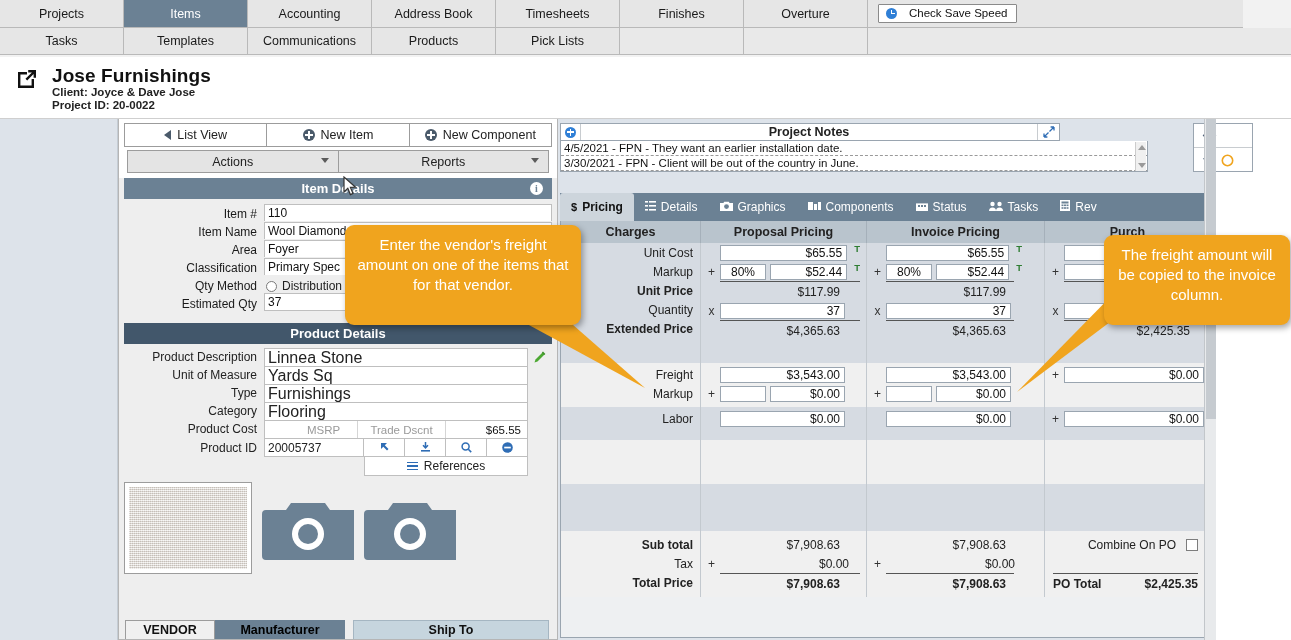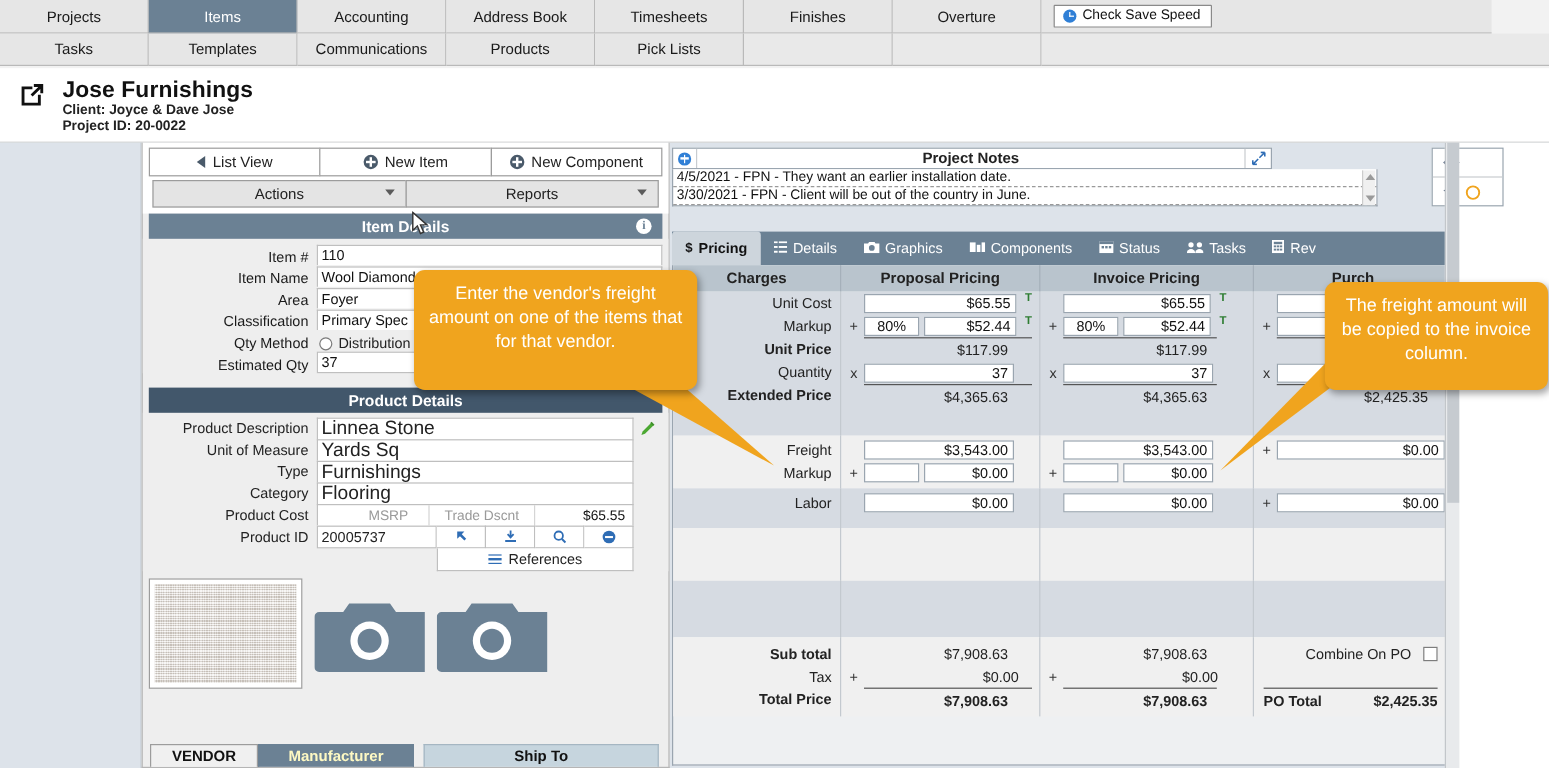--- a/index.html
+++ b/index.html
@@ -25,21 +25,21 @@
     border-bottom:1px solid #b9b9b9;
     display:flex; align-items:center; justify-content:center;
     font-size:12.5px; color:#1a1a1a;
   }
   .navtab.active { background:#6b8194; color:#ffffff; }
   .navtab.filler { flex:1 1 auto; border-right:none; }
   .navtab.empty-cell { background:#e9e9e9; }
   #savespeed-wrap { flex:0 0 375px; display:flex; align-items:center; padding-left:10px;
       background:#e6e6e6; border-bottom:1px solid #b9b9b9; }
   #savespeed {
-    display:inline-flex; align-items:center; gap:5px;
+    display:inline-flex; align-items:center; gap:12px;
     background:#ffffff; border:1px solid #8a8a8a;
     padding:2px 9px 3px 7px; font-size:11.5px; color:#111;
     border-radius:1px;
   }
   .clock-ico { width:11px; height:11px; border-radius:50%; background:#2f7fd6; display:inline-block; position:relative;}
   .clock-ico:after{content:"";position:absolute;left:5px;top:2px;width:1px;height:4px;background:#fff;}
   .clock-ico:before{content:"";position:absolute;left:5px;top:5px;width:4px;height:1px;background:#fff;}
 
   
   #projhdr { position:absolute; left:0; top:57px; width:1291px; height:62px; background:#fff;
@@ -124,21 +124,21 @@
      background-image:
        repeating-linear-gradient(0deg, rgba(255,255,255,.55) 0 1px, rgba(160,150,140,.25) 1px 2px),
        repeating-linear-gradient(90deg, rgba(255,255,255,.5) 0 1px, rgba(170,160,150,.22) 1px 2px);
   }
   .cam { width:92px;height:64px;margin-top:14px;}
   
   #bottabs { position:absolute; left:6px; bottom:0px; width:424px; display:flex; }
   .btab { height:19px; display:flex;align-items:center;justify-content:center;
           font-size:12.5px; font-weight:bold; }
   .btab.vendor { flex:0 0 90px; background:#f0f0f0; border:1px solid #9c9c9c; border-bottom:none; color:#111;}
-  .btab.manu { flex:0 0 130px; background:#6b8194; color:#fef9c3; border:1px solid #6b8194; border-bottom:none;}
+  .btab.manu { flex:0 0 130px; background:#6b8194; color:#000000; border:1px solid #6b8194; border-bottom:none;}
   .btab.gap { flex:0 0 8px; }
   .btab.shipto { flex:1; background:#c6d5de; color:#111; border:1px solid #a5b6c2; border-bottom:none;align-items:center;}
 
   
   #rightcard { position:absolute; left:558px; top:0; width:653px; height:521px; }
   #notesbar { position:absolute; left:2px; top:4px; width:500px; height:18px; display:flex;
               border:1px solid #9aa5b0; background:#fff;}
   .nb-plus { width:20px; display:flex;align-items:center;justify-content:center;border-right:1px solid #c8ccd0;}
   .plusblue { display:inline-block;width:11px;height:11px;border-radius:50%;background:#2f7fd6;position:relative;}
   .plusblue:before{content:"";position:absolute;left:4.6px;top:2px;width:1.8px;height:7px;background:#fff;}

